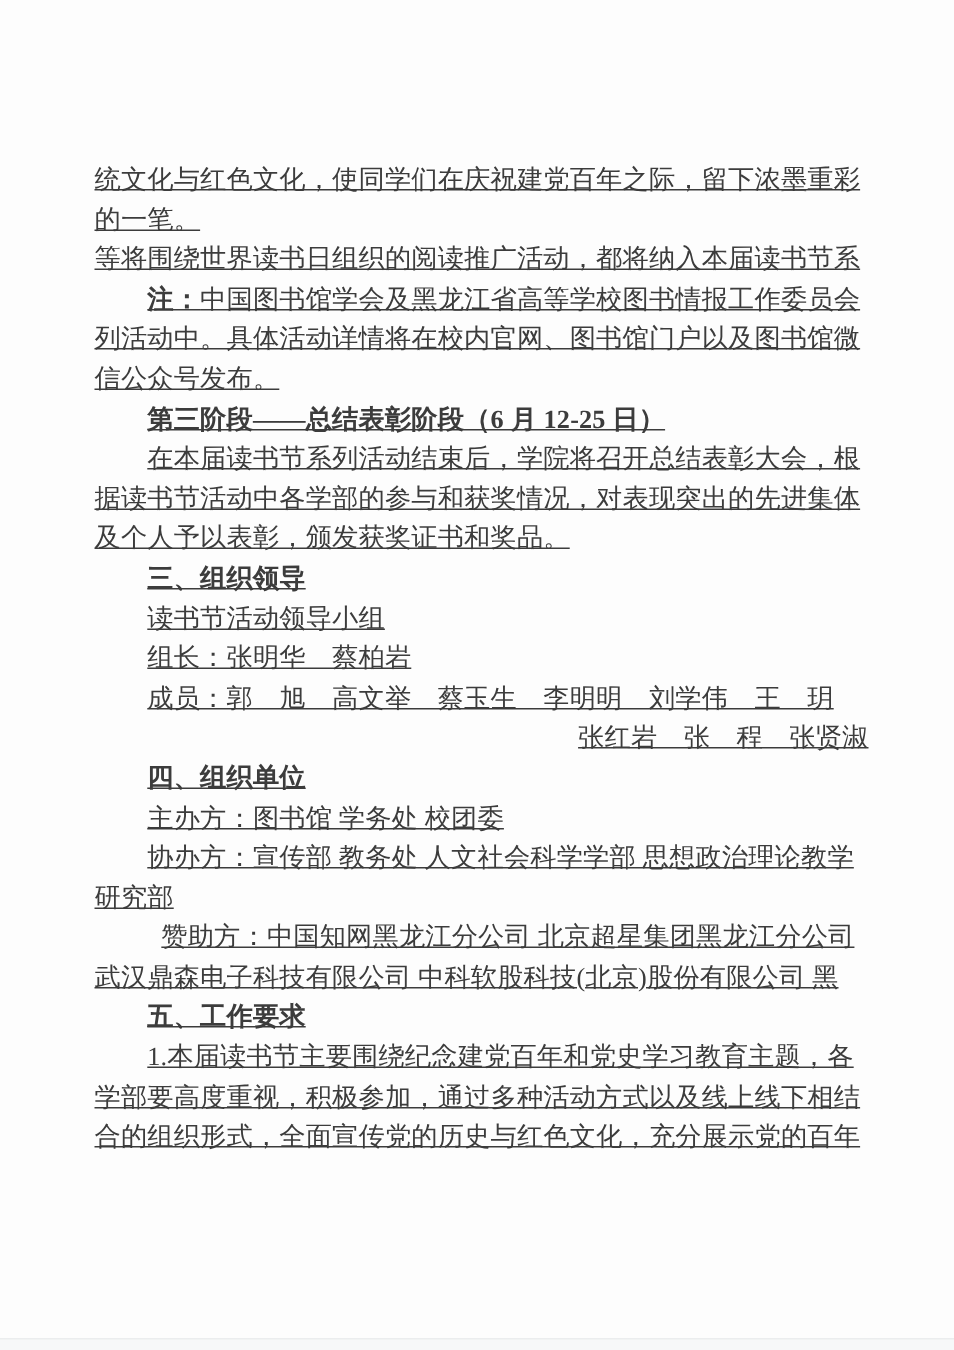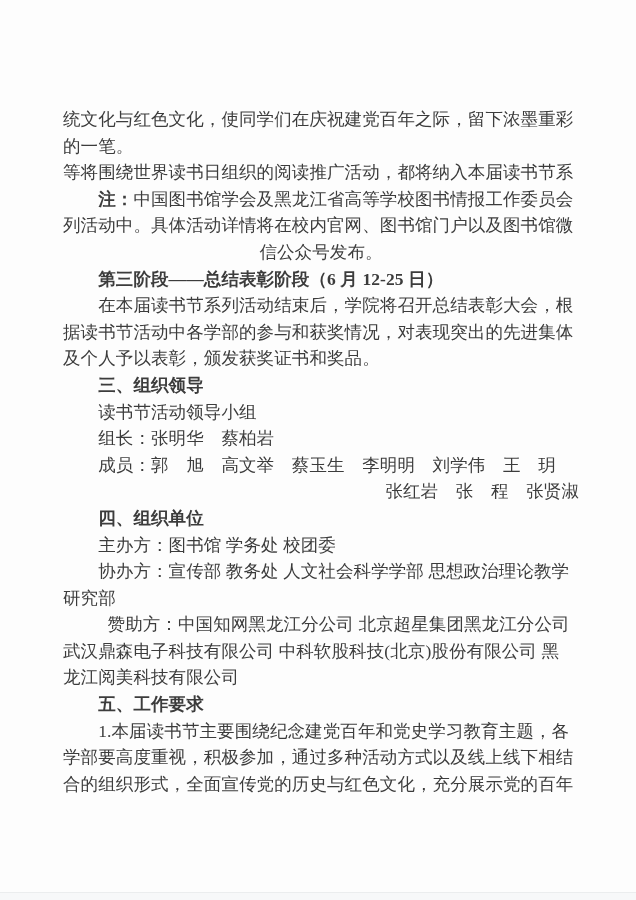--- a/index.html
+++ b/index.html
@@ -10,20 +10,21 @@
     background: #fdfdfd;
     overflow: hidden;
     font-family: "Liberation Serif", "DejaVu Serif", serif;
     color: #3c3c3c;
   }
   .text-block {
     position: absolute;
     top: 106px;
     left: 63px;
     width: 516px;
+    text-decoration: underline;
   }
   .line {
     font-size: 17.5px;
     line-height: 26.6px;
     height: 26.6px;
     white-space: nowrap;
     letter-spacing: 0.1px;
     text-rendering: optimizeLegibility;
   }
   .line.bold { font-weight: bold; }
@@ -39,36 +40,35 @@
 </head>
 <body>
 
 <div class="page" style="background: rgb(253, 253, 253); color: rgb(60, 60, 60);">
   <div class="text-block" id="text-block">
       <div class="line" style="padding-left: 0px;"><span class="line-text">统文化与红色文化，使同学们在庆祝建党百年之际，留下浓墨重彩</span></div>
       <div class="line" style="padding-left: 0px;"><span class="line-text">的一笔。</span></div>
       <div class="line" style="padding-left: 0px;"><span class="line-text">等将围绕世界读书日组织的阅读推广活动，都将纳入本届读书节系</span></div>
       <div class="line" style="padding-left: 35.2px;"><span class="prefix">注：</span><span class="line-text">中国图书馆学会及黑龙江省高等学校图书情报工作委员会</span></div>
       <div class="line" style="padding-left: 0px;"><span class="line-text">列活动中。具体活动详情将在校内官网、图书馆门户以及图书馆微</span></div>
-      <div class="line" style="padding-left: 0px; text-align: center;"><span class="line-text">信公众号发布。</span></div>
+      <div class="line" style="padding-left: 0px;"><span class="line-text">信公众号发布。</span></div>
       <div class="line bold" style="padding-left: 35.2px;"><span class="line-text">第三阶段——总结表彰阶段（6 月 12-25 日）</span></div>
       <div class="line" style="padding-left: 35.2px;"><span class="line-text">在本届读书节系列活动结束后，学院将召开总结表彰大会，根</span></div>
       <div class="line" style="padding-left: 0px;"><span class="line-text">据读书节活动中各学部的参与和获奖情况，对表现突出的先进集体</span></div>
       <div class="line" style="padding-left: 0px;"><span class="line-text">及个人予以表彰，颁发获奖证书和奖品。</span></div>
       <div class="line bold" style="padding-left: 35.2px;"><span class="line-text">三、组织领导</span></div>
       <div class="line" style="padding-left: 35.2px;"><span class="line-text">读书节活动领导小组</span></div>
       <div class="line" style="padding-left: 35.2px;"><span class="line-text">组长：张明华　蔡柏岩</span></div>
       <div class="line" style="padding-left: 35.2px;"><span class="line-text">成员：郭　旭　高文举　蔡玉生　李明明　刘学伟　王　玥</span></div>
       <div class="line" style="padding-left: 88px; text-align: right;"><span class="line-text">张红岩　张　程　张贤淑</span></div>
       <div class="line bold" style="padding-left: 35.2px;"><span class="line-text">四、组织单位</span></div>
       <div class="line" style="padding-left: 35.2px;"><span class="line-text">主办方：图书馆 学务处 校团委</span></div>
       <div class="line" style="padding-left: 35.2px;"><span class="line-text">协办方：宣传部 教务处 人文社会科学学部 思想政治理论教学</span></div>
       <div class="line" style="padding-left: 0px;"><span class="line-text">研究部</span></div>
       <div class="line" style="padding-left: 35.2px; text-align: center;"><span class="line-text">赞助方：中国知网黑龙江分公司 北京超星集团黑龙江分公司</span></div>
       <div class="line" style="padding-left: 0px;"><span class="line-text">武汉鼎森电子科技有限公司 中科软股科技(北京)股份有限公司 黑</span></div>
-      <div class="line" style="padding-left: 0px;"><span class="line-text">龙江阅美科技有限公司</span></div>
       <div class="line bold" style="padding-left: 35.2px;"><span class="line-text">五、工作要求</span></div>
       <div class="line" style="padding-left: 35.2px;"><span class="line-text">1.本届读书节主要围绕纪念建党百年和党史学习教育主题，各</span></div>
       <div class="line" style="padding-left: 0px;"><span class="line-text">学部要高度重视，积极参加，通过多种活动方式以及线上线下相结</span></div>
       <div class="line" style="padding-left: 0px;"><span class="line-text">合的组织形式，全面宣传党的历史与红色文化，充分展示党的百年</span></div>
     </div>
   <div class="bottom-edge"></div>
 </div>
 
 </body></html>

